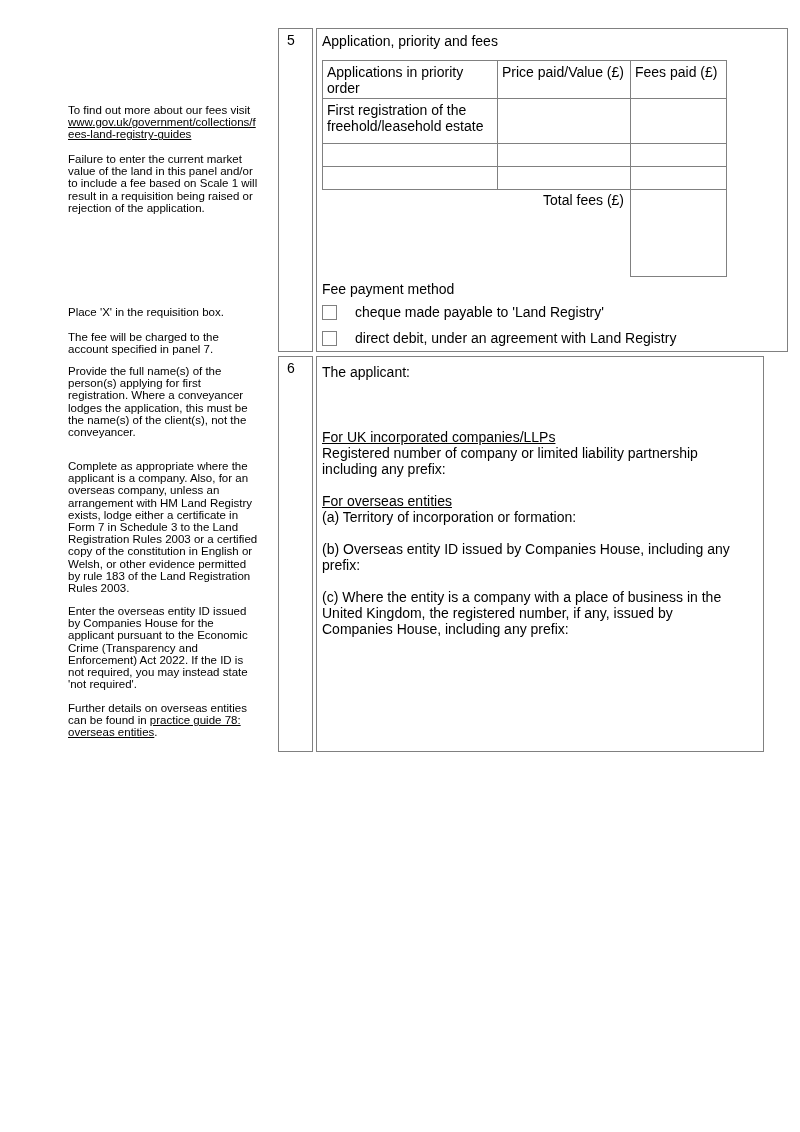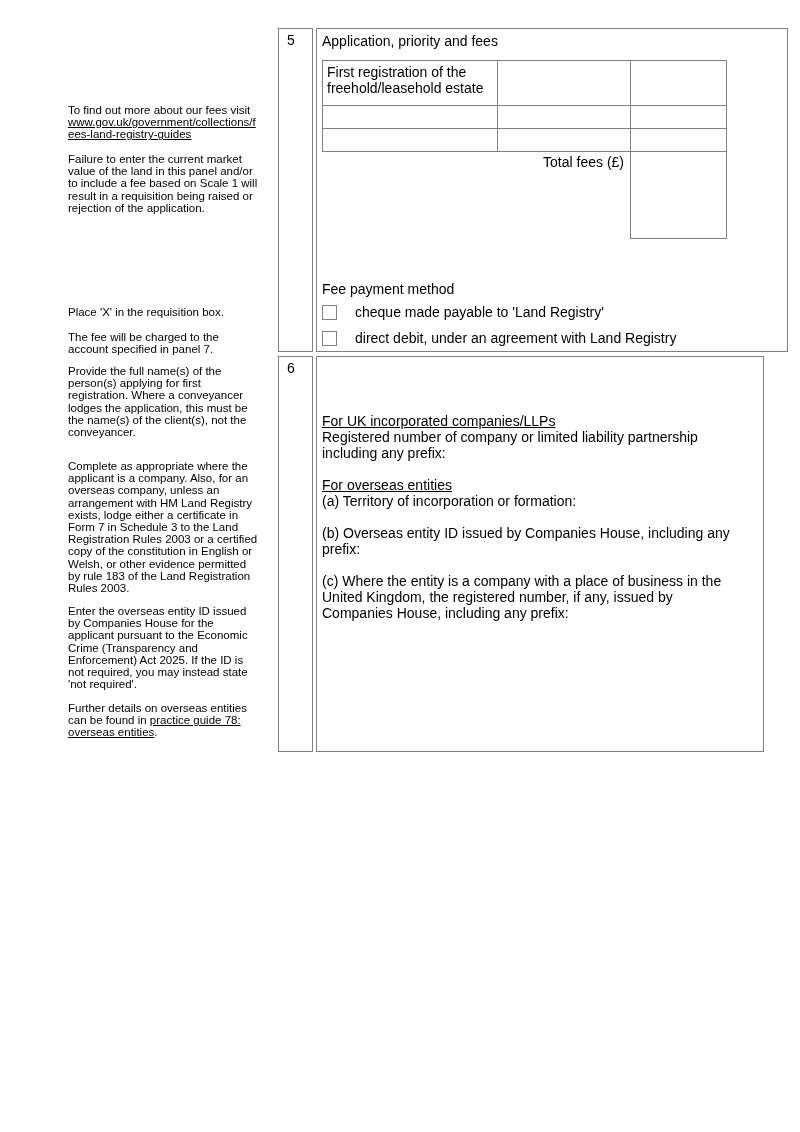--- a/index.html
+++ b/index.html
@@ -87,40 +87,45 @@
 Form 7 in Schedule 3 to the Land
 Registration Rules 2003 or a certified
 copy of the constitution in English or
 Welsh, or other evidence permitted
 by rule 183 of the Land Registration
 Rules 2003.</div>
   <div class="note" style="top:605px">Enter the overseas entity ID issued
 by Companies House for the
 applicant pursuant to the Economic
 Crime (Transparency and
-Enforcement) Act 2025. If the ID is
+Enforcement) Act 2022. If the ID is
 not required, you may instead state
 'not required'.</div>
   <div class="note" style="top:702px"><span>Further details on overseas entities
 can be found in </span><span class="lnk">practice guide 78:
 overseas entities</span><span>.</span></div>
 
   <div class="cell numcell" style="left:278px;top:28px;width:35px;height:324px">
     <span>5</span>
   </div>
   <div class="cell" style="left:316px;top:28px;width:472px;height:324px">
     <div class="p5title">Application, priority and fees</div>
 
     <table class="feetbl">
       <colgroup>
           <col style="width:175px">
           <col style="width:133px">
           <col style="width:96px">
         </colgroup>
       <tbody>
+        <tr class="hrow">
+          <td>Applications in priority order</td>
+          <td>Price paid/Value (£)</td>
+          <td>Fees paid (£)</td>
+        </tr>
         <tr class="r1">
           <td>First registration of the freehold/leasehold estate</td>
           <td></td>
           <td></td>
         </tr>
         <tr class="r2">
           <td></td>
           <td></td>
           <td></td>
         </tr>
@@ -145,20 +150,21 @@
     <div class="cbrow" style="top:300px">
       <span class="cb"></span>
       <span class="cblabel">direct debit, under an agreement with Land Registry</span>
     </div>
   </div>
 
   <div class="cell numcell" style="left:278px;top:356px;width:35px;height:396px">
     <span>6</span>
   </div>
   <div class="cell p6content" style="left:316px;top:356px;width:448px;height:396px">
+    <div class="blk">The applicant:</div>
     <div class="blk" style="margin-top:49px"><span class="u">For UK incorporated companies/LLPs</span><span>
 Registered number of company or limited liability partnership
 including any prefix:</span></div>
     <div class="blk" style="margin-top:16px"><span class="u">For overseas entities</span><span>
 (a) Territory of incorporation or formation:</span></div>
     <div class="blk" style="margin-top:16px">(b) Overseas entity ID issued by Companies House, including any
 prefix:</div>
     <div class="blk" style="margin-top:16px">(c) Where the entity is a company with a place of business in the
 United Kingdom, the registered number, if any, issued by
 Companies House, including any prefix:</div>

